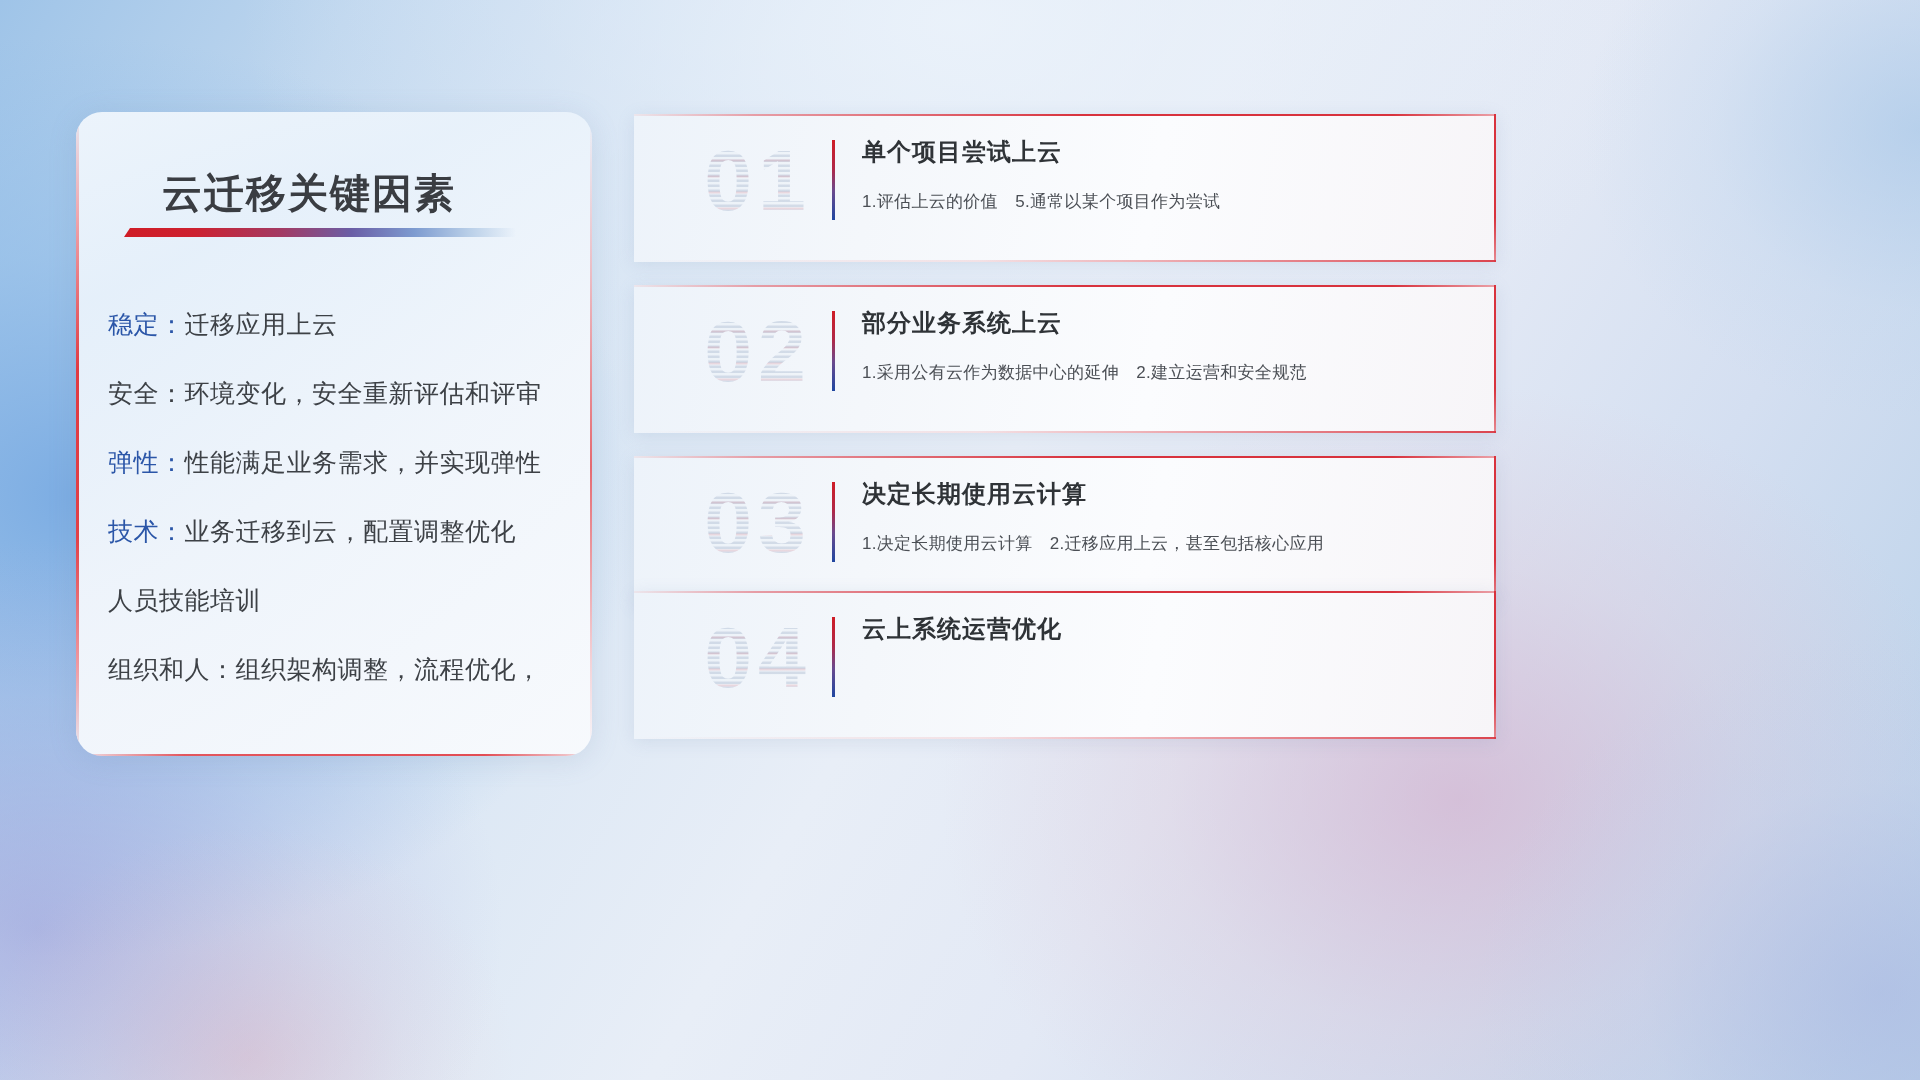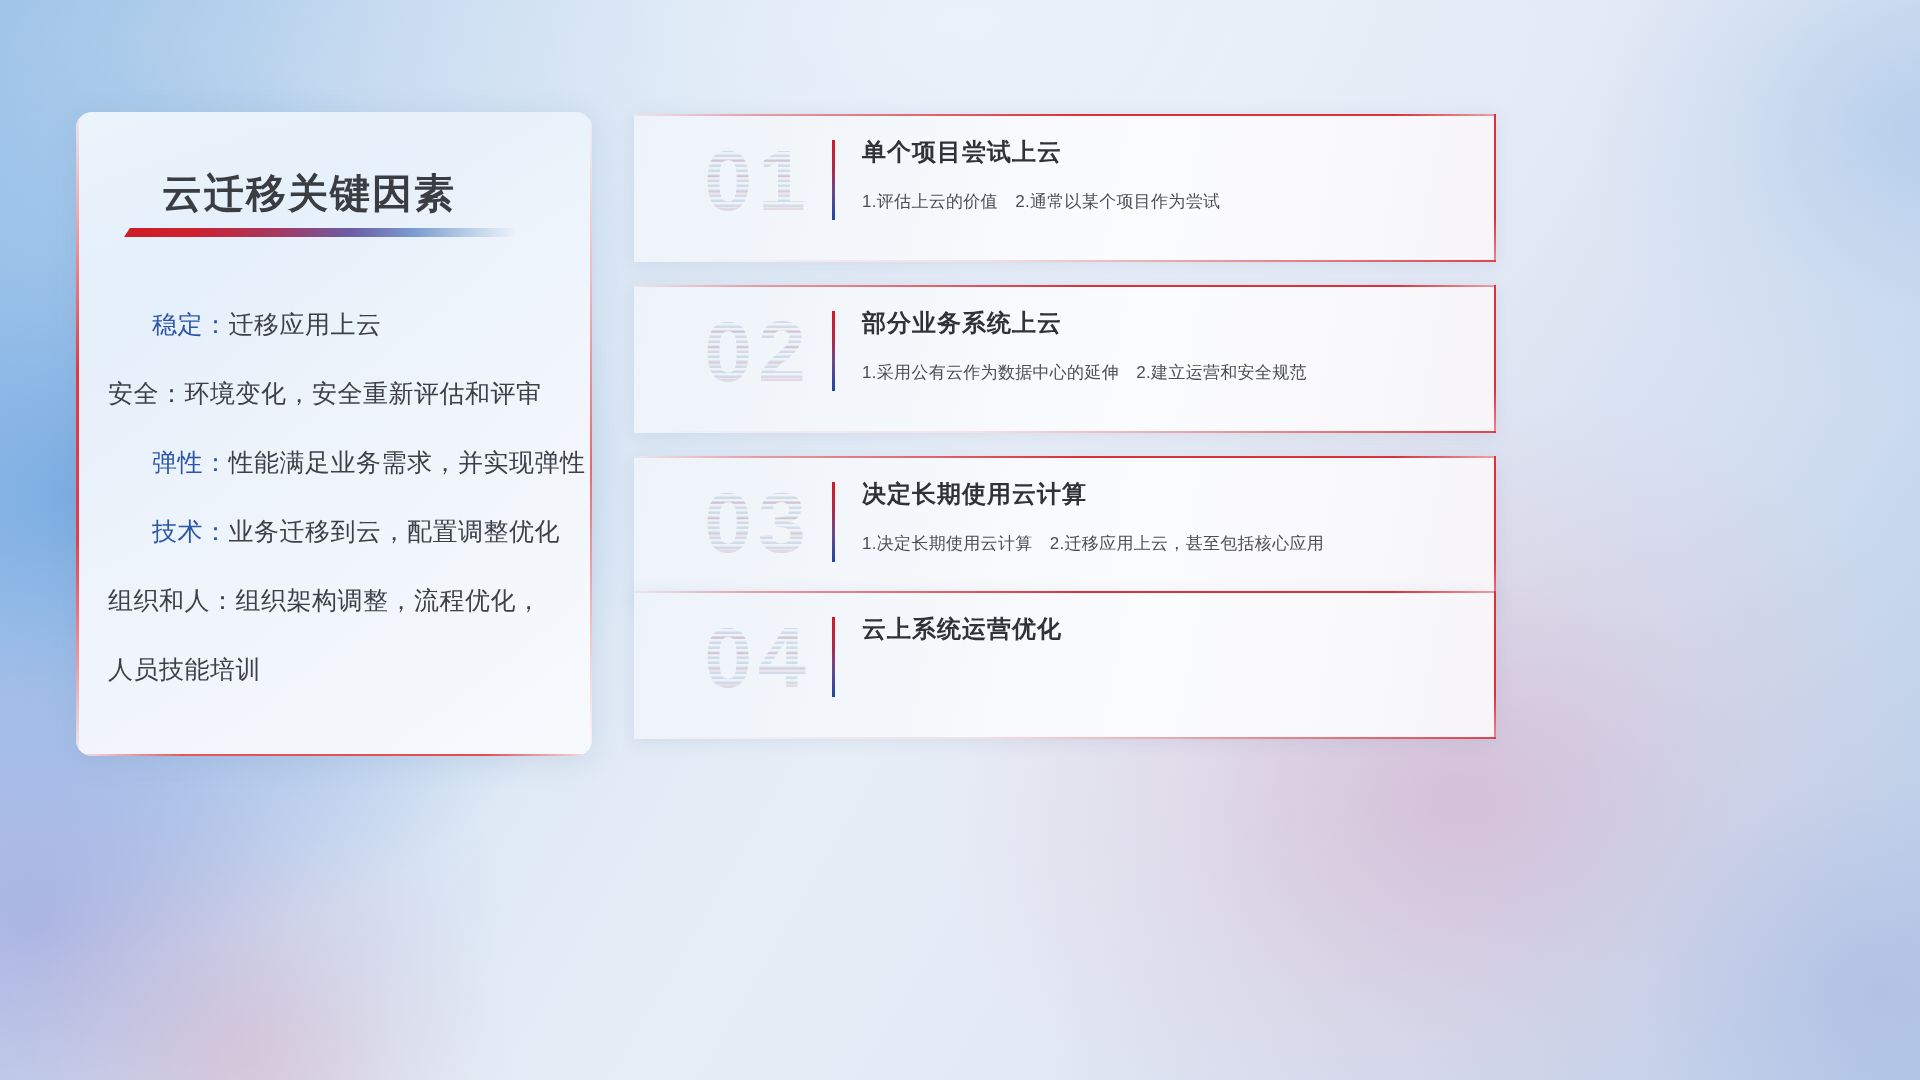--- a/index.html
+++ b/index.html
@@ -36,21 +36,21 @@
   .bg-blob-g{
     background:radial-gradient(ellipse 340px 300px at 13% 98%, rgba(230,160,170,.30) 0%, rgba(232,185,190,.12) 45%, rgba(235,205,208,0) 78%);
   }
 
   
   #stage{ position:absolute; inset:0; z-index:2; }
 
   
   #left-panel{
     position:absolute; left:76px; top:112px; width:516px; height:644px;
-    border-radius:16px;
+    border-radius:26px;
     background:linear-gradient(155deg, rgba(238,245,252,.97) 0%, rgba(233,242,251,.95) 22%, rgba(243,247,252,.95) 55%, rgba(248,250,253,.96) 100%);
     box-shadow:0 4px 28px rgba(110,140,180,.18);
     overflow:hidden;
   }
   #left-panel::before{
     content:""; position:absolute; left:0; top:0; bottom:0; width:3px;
     background:linear-gradient(180deg,#e6e9f2 0%, #f0a7ae 16%, #e03a42 40%, #e14047 66%, #ef9aa2 86%, #e7eaf2 100%);
   }
   #left-panel::after{
     content:""; position:absolute; right:0; top:0; bottom:0; width:2px;
@@ -72,21 +72,21 @@
     clip-path:polygon(0 100%, 6px 0, 100% 0, 100% 100%);
   }
   #panel-list{
     position:absolute; left:32px; right:18px; top:200px;
   }
   .panel-line{
     font-size:25px; color:#3d4146; line-height:1.0;
     margin-bottom:44px; white-space:nowrap; letter-spacing:.5px;
   }
   .panel-line:last-child{ margin-bottom:0; }
-  .panel-line .lbl-blue{ color:#2b56a8;margin-left:44px; }
+  .panel-line .lbl-blue{ color:#2b56a8; }
   .panel-line .lbl-dark{ color:#3d4146; }
 
   
   .card{
     position:absolute; left:634px; width:862px; height:148px;
     background:linear-gradient(100deg,#edf3fa 0%, #f4f7fb 28%, #fbfcfe 60%, #f7f5f8 100%);
     box-shadow:0 3px 16px rgba(120,145,180,.16);
     overflow:hidden;
   }
   .card-top-line{
@@ -162,37 +162,37 @@
       <div class="panel-line">
         <span class="lbl-dark">安全：</span><span>环境变化，安全重新评估和评审</span>
       </div>
       <div class="panel-line">
         <span class="lbl-blue">弹性：</span><span>性能满足业务需求，并实现弹性</span>
       </div>
       <div class="panel-line">
         <span class="lbl-blue">技术：</span><span>业务迁移到云，配置调整优化</span>
       </div>
       <div class="panel-line">
+        <span class="lbl-dark"></span><span>人员技能培训</span>
+      </div>
+      <div class="panel-line">
         <span class="lbl-dark">组织和人：</span><span>组织架构调整，流程优化，</span>
-      </div>
-      <div class="panel-line">
-        <span class="lbl-dark"></span><span>人员技能培训</span>
       </div>
     </div>
   </section>
 
   <section class="card" style="top:114px;">
     <div class="card-top-line"></div>
     <div class="card-right-line"></div>
     <div class="card-bottom-line"></div>
     <div class="card-num">01</div>
     <div class="card-num-tint">01</div>
     <div class="card-bar"></div>
     <h2 class="card-heading">单个项目尝试上云</h2>
-    <p class="card-detail">1.评估上云的价值　2.通常以某个项目作为尝试</p>
+    <p class="card-detail">1.评估上云的价值　5.通常以某个项目作为尝试</p>
   </section>
 
   <section class="card" style="top:285px;">
     <div class="card-top-line"></div>
     <div class="card-right-line"></div>
     <div class="card-bottom-line"></div>
     <div class="card-num">02</div>
     <div class="card-num-tint">02</div>
     <div class="card-bar"></div>
     <h2 class="card-heading">部分业务系统上云</h2>

